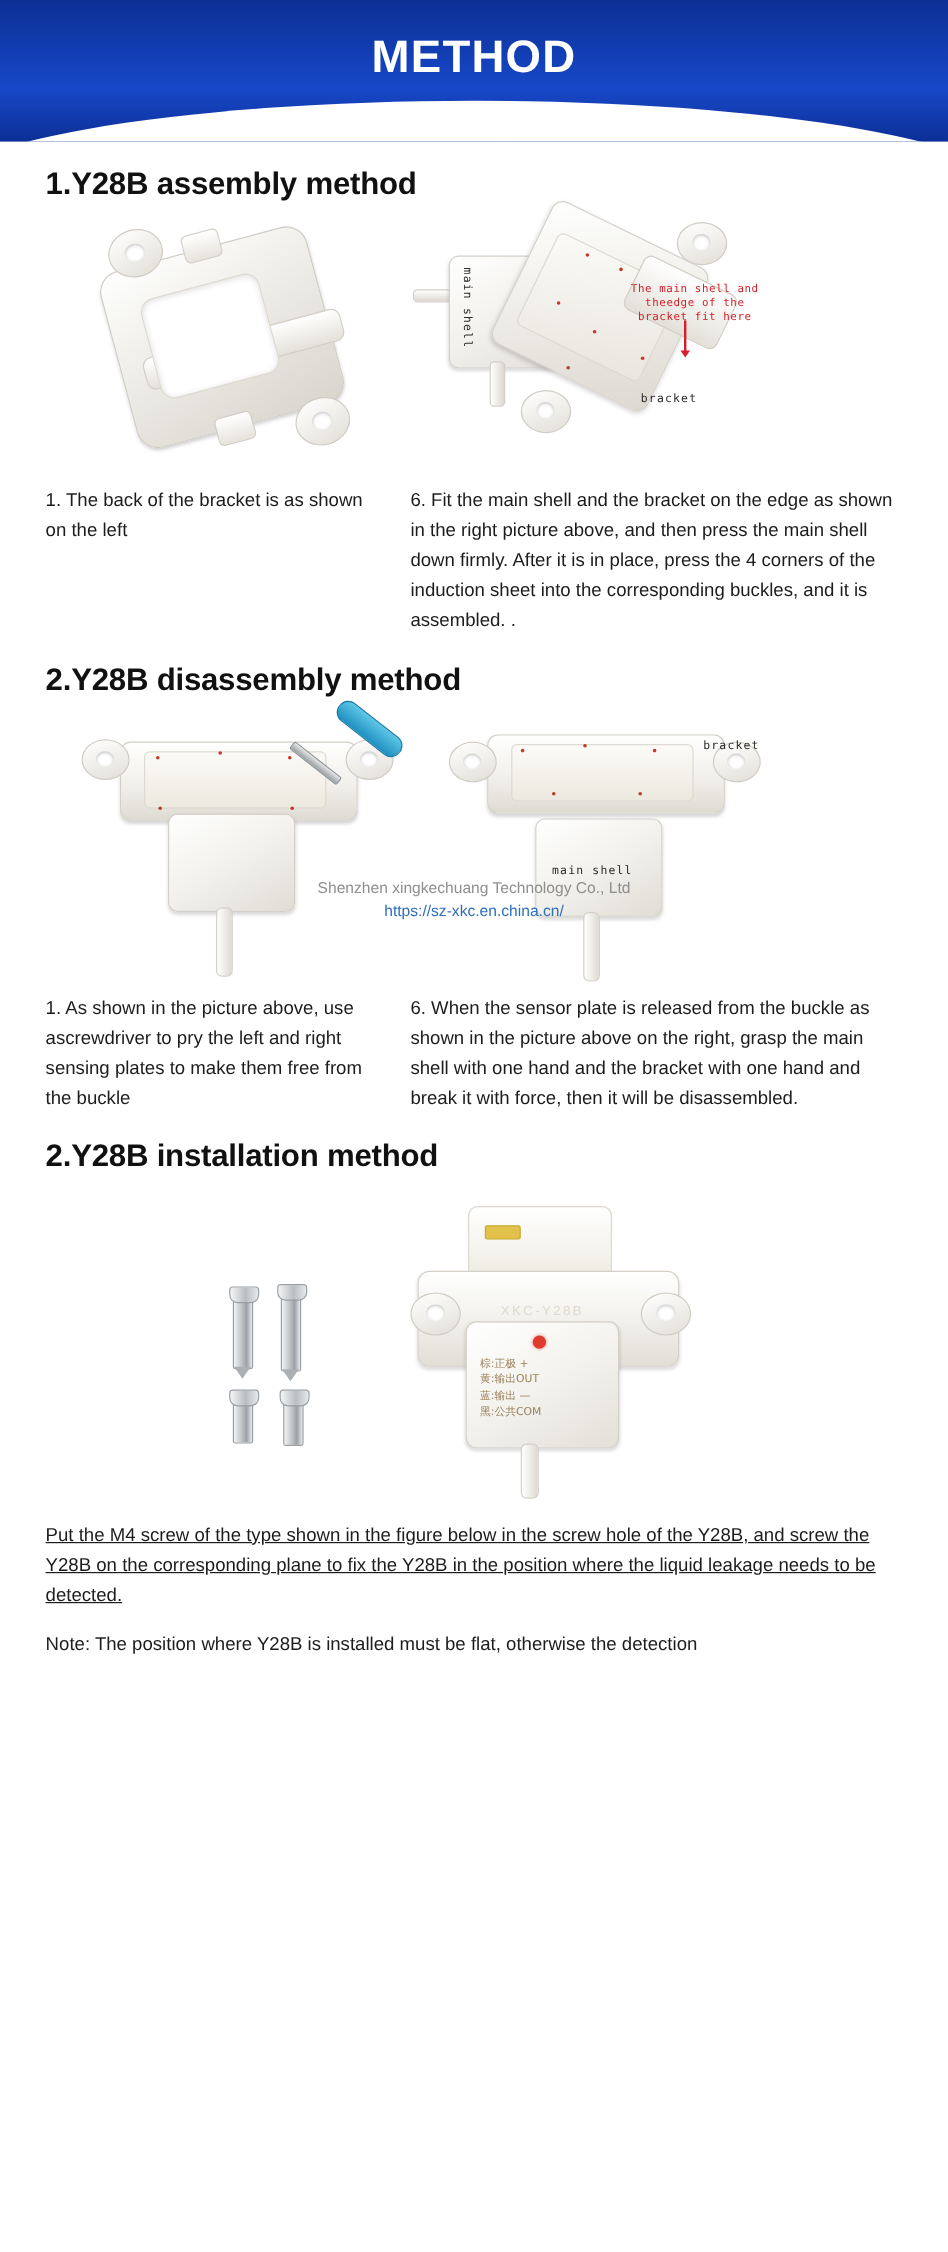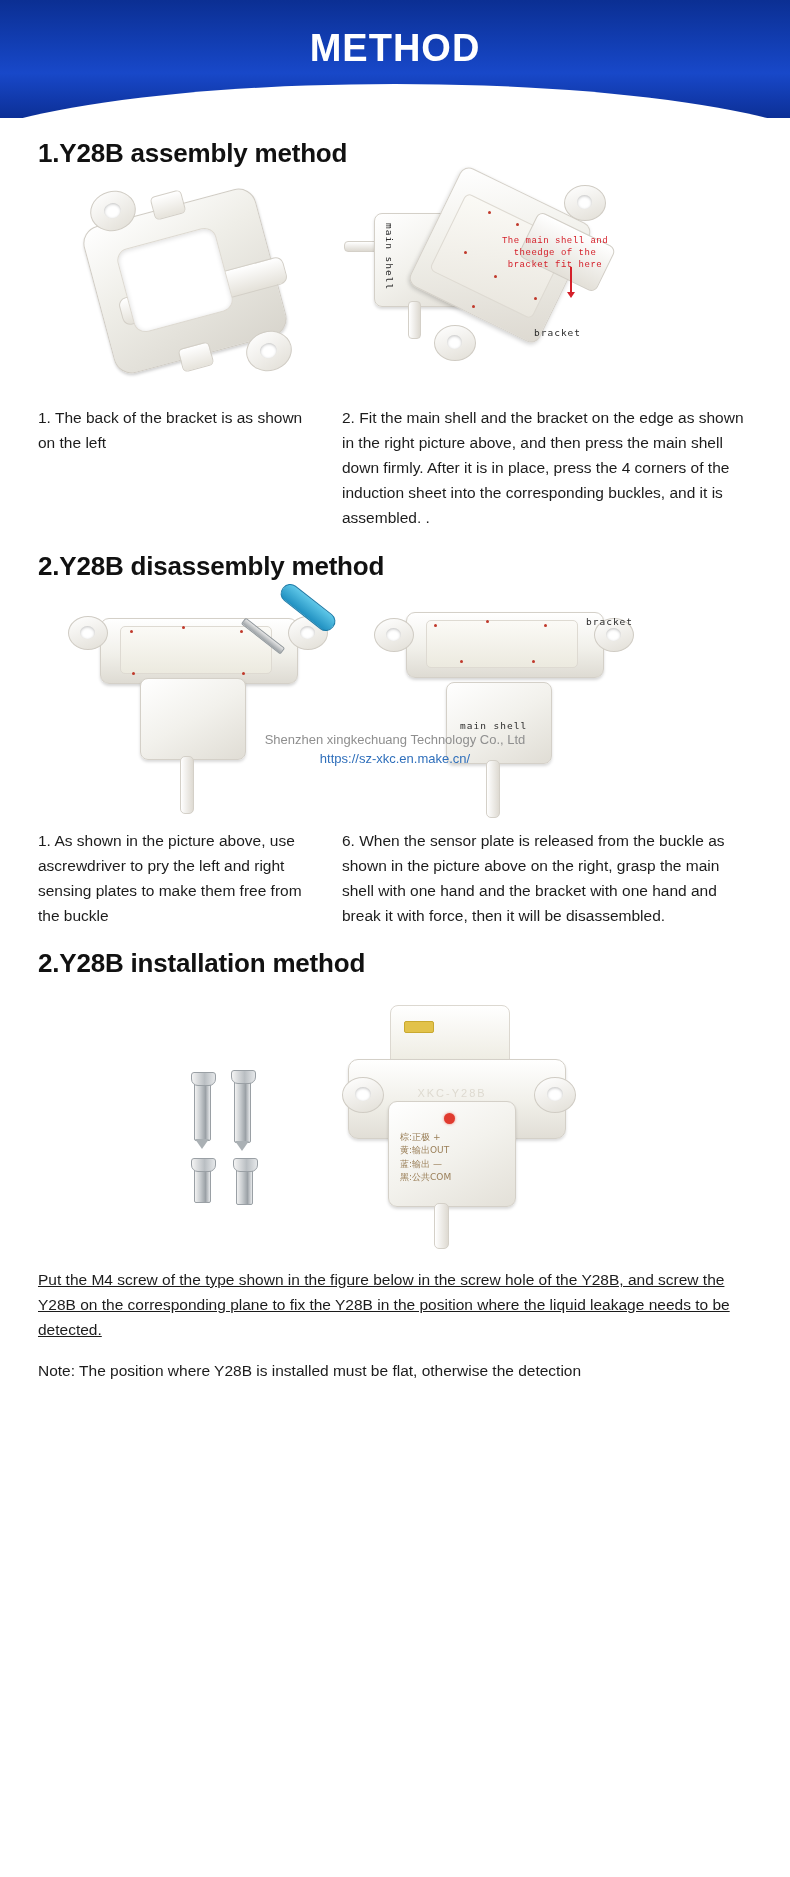--- a/index.html
+++ b/index.html
@@ -186,21 +186,21 @@
     position: absolute; width: 40px; height: 34px; border-radius: 50%;
     background: linear-gradient(160deg,#ffffff,#e2dfd7);
     border: 1px solid #d0ccc4;
   }
   .as-ear::after {
     content:""; position:absolute; left:12px; top:9px; width:15px; height:14px;
     border-radius:50%; background:#ffffff; box-shadow: inset 0 1px 3px rgba(0,0,0,0.25);
   }
   .as-ear.a1 { left: 96px; top: 146px; }
   .as-ear.a2 { left: 226px; top: 6px; }
-  .as-note { position: absolute; left: 154px; top: 56px; width: 126px; font-family: Liberation Mono, monospace; }
+  .as-note { position: absolute; left: 178px; top: 56px; width: 126px; }
   .as-arrow {
     position: absolute; left: 232px; top: 88px; width: 2px; height: 26px;
     background: #d4202a;
   }
   .as-arrow::after {
     content:""; position:absolute; left:-3px; bottom:-5px;
     border-left:4px solid transparent; border-right:4px solid transparent;
     border-top:6px solid #d4202a;
   }
   .as-bracket-lbl { position: absolute; left: 196px; top: 148px; }
@@ -410,21 +410,21 @@
           <div class="dot-red" style="left:196px; top:118px;"></div>
 
           <div class="as-note lbl-red">The main shell and theedge of the bracket fit here</div>
           <div class="as-arrow"></div>
           <div class="as-bracket-lbl lbl-mono">bracket</div>
         </div>
       </div>
 
       <div class="cap-2col">
         <div class="c1 caption">1. The back of the bracket is as shown on the left</div>
-        <div class="c2 caption">2. Fit the main shell and the bracket on the edge as shown in the right picture above, and then press the main shell down firmly. After it is in place, press the 4 corners of the induction sheet into the corresponding buckles, and it is assembled. .</div>
+        <div class="c2 caption">6. Fit the main shell and the bracket on the edge as shown in the right picture above, and then press the main shell down firmly. After it is in place, press the 4 corners of the induction sheet into the corresponding buckles, and it is assembled. .</div>
       </div>
     </div>
 
     <div>
       <div class="section-title">2.Y28B disassembly method</div>
 
       <div class="sec2-figs">
 
         <div class="d-left">
           <div class="dev-plate"></div>
@@ -459,21 +459,21 @@
           <div class="dot-red" style="left:176px; top:28px;"></div>
           <div class="dot-red" style="left:92px; top:64px;"></div>
           <div class="dot-red" style="left:164px; top:64px;"></div>
 
           <div class="bracket-tag lbl-mono">bracket</div>
           <div class="mainshell-tag lbl-mono">main shell</div>
         </div>
 
         <div class="watermark" style="top:138px;">
           <div class="wm2">Shenzhen xingkechuang Technology Co., Ltd</div>
-          <div class="wm-link">https://sz-xkc.en.make.cn/</div>
+          <div class="wm-link">https://sz-xkc.en.china.cn/</div>
         </div>
       </div>
 
       <div class="cap-2col">
         <div class="c1 caption">1. As shown in the picture above, use ascrewdriver to pry the left and right sensing plates to make them free from the buckle</div>
         <div class="c2 caption">6. When the sensor plate is released from the buckle as shown in the picture above on the right, grasp the main shell with one hand and the bracket with one hand and break it with force, then it will be disassembled.</div>
       </div>
     </div>
 
     <div>

